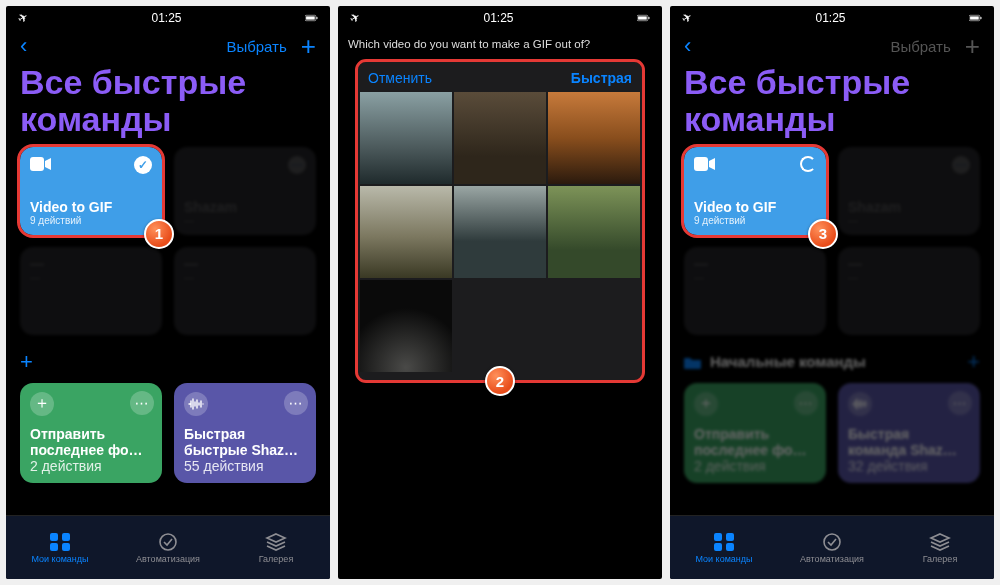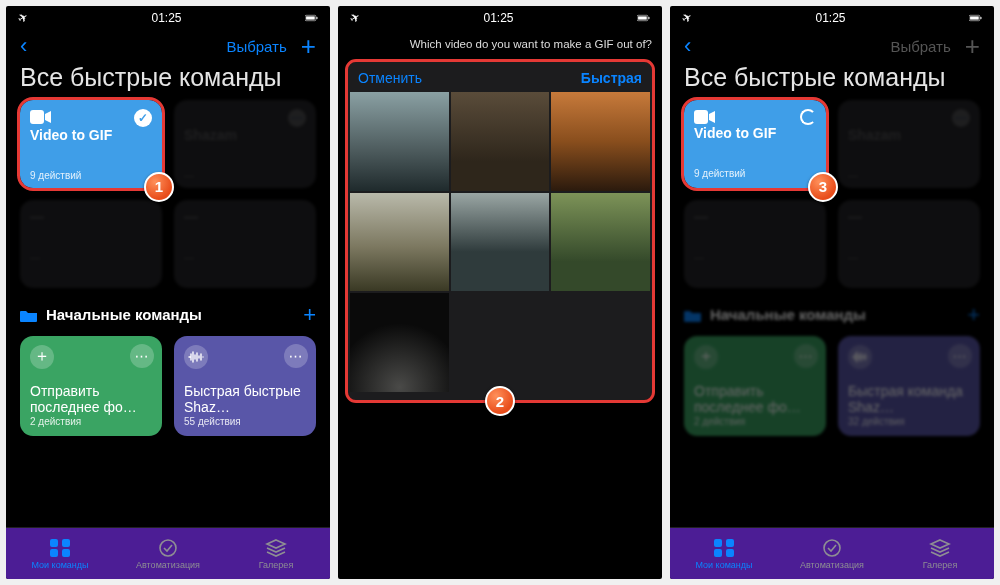--- a/index.html
+++ b/index.html
@@ -42,23 +42,23 @@
     padding: 0 14px;
   }
   .nav-head .back { color:#0a84ff; font-size:22px; }
   .nav-head .select-btn { color:#0a84ff; font-size:15px; }
   .nav-head .select-btn.disabled { color:#555; }
   .nav-head .plus { color:#0a84ff; font-size:26px; font-weight:300; margin-left:14px; }
   .nav-head .plus.disabled { color:#555; }
   .nav-right{display:flex;align-items:center;}
   
   .big-title {
-    color:#e5e5e5;
-    font-size:25px;
-    font-weight:400;
+    color:#8b5cf6;
+    font-size:34px;
+    font-weight:700;
     line-height:1.1;
     padding: 2px 14px 8px;
   }
   
   .cards {
     display:flex;
     gap:12px;
     padding: 0 14px;
     flex-wrap:wrap;
   }
@@ -70,21 +70,21 @@
     position: relative;
     color:#fff;
     display:flex;
     flex-direction:column;
     justify-content:space-between;
   }
   .card .topline{display:flex;justify-content:space-between;align-items:flex-start;}
   .card .circle-check{width:18px;height:18px;border-radius:50%;background:#fff;color:#3f9ee8;display:flex;align-items:center;justify-content:center;font-size:12px;font-weight:700;}
   .card .circle-spinner{width:16px;height:16px;border-radius:50%;border:2px solid #fff;border-right-color:transparent;}
   .card .card-title{font-size:14px;font-weight:600;line-height:1.15;}
-  .card .card-sub{font-size:10px;opacity:.85;margin-top:27px;}
+  .card .card-sub{font-size:10px;opacity:.85;}
   .card.blue{background:#3f9ee8;}
   .card.blur{background:#242428;}
   .card.blur .card-title,.card.blur .card-sub{opacity:.18;}
   .card.blur .circle-check{opacity:.18;}
   .faded { opacity: .4; filter: blur(1.5px); }
   
   .highlight{ outline: 3px solid #e53935; outline-offset: 0; border-radius: 13px; }
   
   .step-badge{
     position:absolute;
@@ -106,35 +106,35 @@
   .section-row .left{display:flex;align-items:center;gap:8px;font-size:15px;font-weight:600;}
   .section-row .folder{width:18px;height:14px;}
   .section-row .plus2{color:#0a84ff;font-size:22px;font-weight:300;}
   
   .starter-cards{display:flex;gap:12px;padding:0 14px;}
   .scard{flex:1;height:100px;border-radius:13px;padding:9px 10px;color:#fff;display:flex;flex-direction:column;justify-content:space-between;position:relative;}
   .scard.green{background:#3aa463;}
   .scard.purple{background:#5956a8;}
   .scard .dots{width:24px;height:24px;border-radius:50%;background:rgba(255,255,255,.22);display:flex;align-items:center;justify-content:center;font-size:14px;letter-spacing:1px;position:absolute;top:8px;right:8px;}
   .scard .sicon{width:24px;height:24px;border-radius:50%;background:rgba(255,255,255,.22);display:flex;align-items:center;justify-content:center;}
-  .scard .stitle{font-size:14px;font-weight:400;line-height:1.15;}
-  .scard .ssub{font-size:10px;opacity:.85;}
+  .scard .stitle{font-size:14px;font-weight:700;line-height:1.15;}
+  .scard .ssub{font-size:14px;opacity:.85;}
   
   .tabbar{
     position:absolute;left:0;right:0;bottom:0;
-    height:52px;background:#4c1d95;border-top:1px solid #222;
+    height:64px;background:#0f172a;border-top:1px solid #222;
     display:flex;
   }
   .tab{flex:1;display:flex;flex-direction:column;align-items:center;justify-content:center;gap:2px;color:#8e8e93;font-size:9px;}
   .tab.active{color:#0a84ff;}
   .tab svg{width:22px;height:20px;}
   
-  .picker-question{color:#ddd;font-size:11.5px;text-align:right;padding:8px 10px;}
+  .picker-question{color:#ddd;font-size:11.5px;text-align:left;padding:8px 10px;}
   .picker-panel{
-    margin: 4px 10px; background:#1c1c1e;border-radius:8px;
+    margin: 4px 20px; background:#1c1c1e;border-radius:8px;
     outline:3px solid #e53935;position:relative;padding-bottom:8px;
   }
   .picker-header{display:flex;align-items:center;justify-content:space-between;padding:8px 10px 6px;font-size:14px;}
   .picker-header .cancel{color:#0a84ff;}
   .picker-header .title{color:#fff;font-weight:600;flex:1;text-align:center;white-space:nowrap;overflow:hidden;text-overflow:ellipsis;padding:0 6px;}
   .picker-header .done{color:#0a84ff;font-weight:600;}
   .photo-grid{display:grid;grid-template-columns:repeat(3,1fr);gap:2px;padding:0 2px;}
   .photo{aspect-ratio:1/1;background:#333;position:relative;overflow:hidden;}
   .ph1{background:linear-gradient(180deg,#8aa0a3 0%,#4c5a5c 60%,#1f2a2c 100%);}
   .ph2{background:linear-gradient(180deg,#5a4c3a 0%,#2e261b 70%);}
@@ -205,26 +205,20 @@
     </div>
     <div class="card blur faded">
       <div>
           <div class="card-title">—</div>
           <div class="card-sub">—</div>
         </div>
     </div>
   </div>
 
   <div class="section-row">
-    <div class="left">
-      <svg class="folder" viewBox="0 0 18 14">
-          <path d="M1 3 h5 l2 2 h9 v8 a1 1 0 0 1 -1 1 H1 a1 1 0 0 1 -1 -1 V4 a1 1 0 0 1 1 -1 Z" fill="#0a84ff"></path>
-        </svg>
-      <span>Начальные команды</span>
-    </div>
     <span class="plus2">+</span>
   </div>
 
   <div class="starter-cards">
     <div class="scard green">
       <div class="sicon">
           <span>＋</span>
         </div>
       <div class="dots">⋯</div>
       <div>

